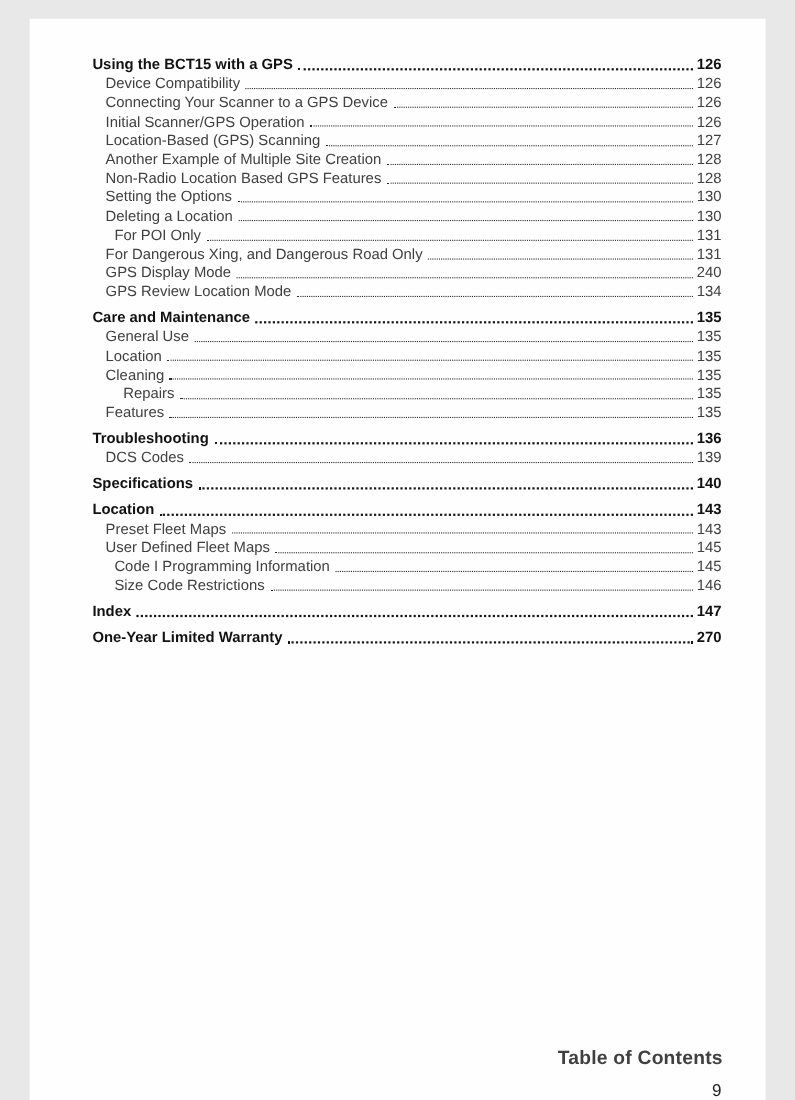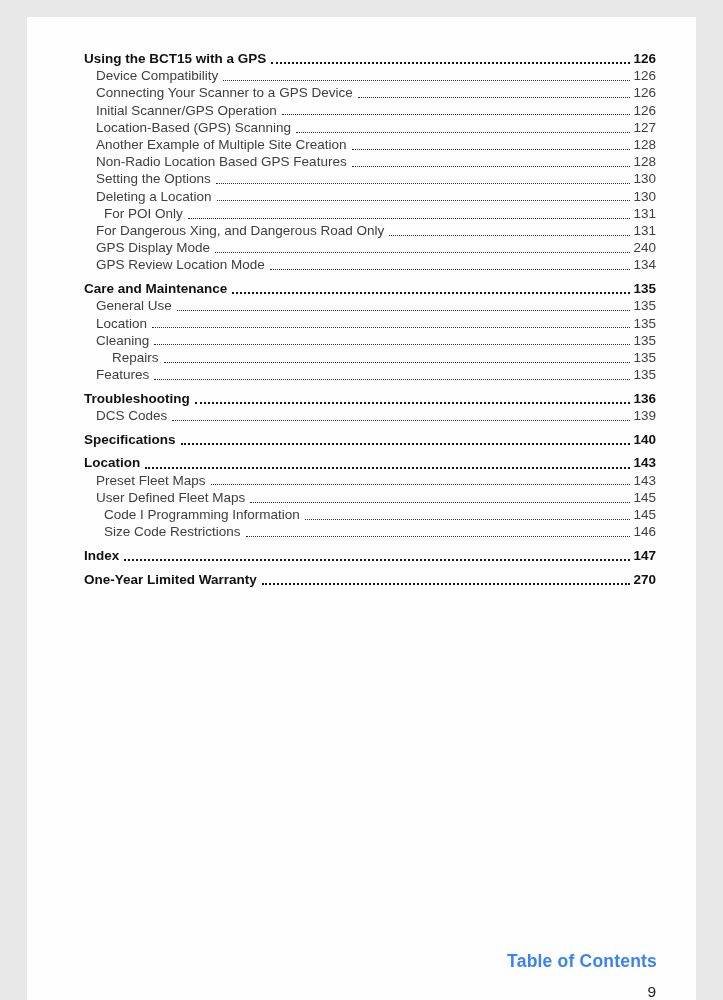--- a/index.html
+++ b/index.html
@@ -49,21 +49,21 @@
   .toc-row.bold .toc-leader { border-bottom: 2.1px dotted #161616; margin-bottom: 3px; }
 
   .toc-page { white-space: nowrap; }
 
   .footer-label {
     position: absolute;
     top: 934px;
     right: 39px;
     font-size: 17.5px;
     font-weight: bold;
-    color: #3b82f6;
+    color: #404040;
     letter-spacing: 0.2px;
   }
 
   .page-number {
     position: absolute;
     top: 966px;
     right: 40px;
     font-size: 15.5px;
     color: #222;
   }

